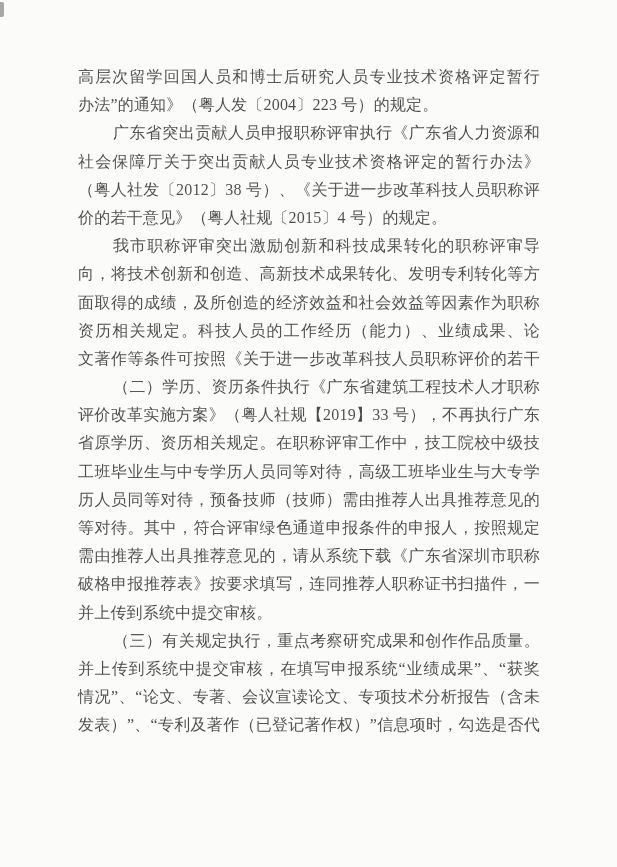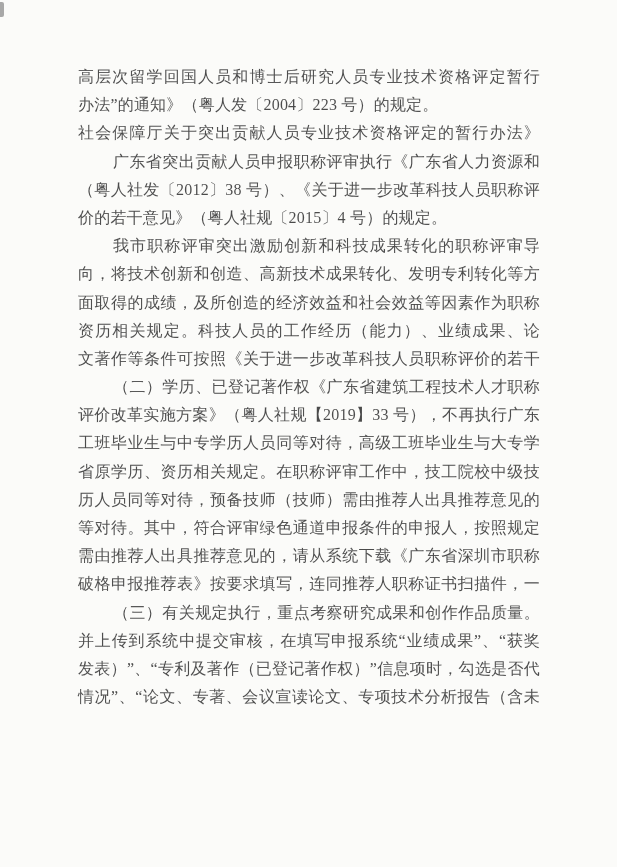--- a/index.html
+++ b/index.html
@@ -53,35 +53,36 @@
   }
 </style>
 </head>
 <body style="background: rgb(251, 251, 249);">
 
 <div class="page" style="background: rgb(251, 251, 249);">
   <div class="scan-artifact" style="background: rgb(168, 168, 168);"></div>
   <div class="text-block" style="color: rgb(74, 74, 74);">
       <div class="line fill">高层次留学回国人员和博士后研究人员专业技术资格评定暂行</div>
       <div class="line end">办法”的通知》（粤人发〔2004〕223 号）的规定。</div>
+      <div class="line fill indent">广东省突出贡献人员申报职称评审执行《广东省人力资源和</div>
       <div class="line fill">社会保障厅关于突出贡献人员专业技术资格评定的暂行办法》</div>
-      <div class="line fill indent">广东省突出贡献人员申报职称评审执行《广东省人力资源和</div>
       <div class="line fill">（粤人社发〔2012〕38 号）、《关于进一步改革科技人员职称评</div>
       <div class="line end">价的若干意见》（粤人社规〔2015〕4 号）的规定。</div>
       <div class="line fill indent">我市职称评审突出激励创新和科技成果转化的职称评审导</div>
       <div class="line fill">向，将技术创新和创造、高新技术成果转化、发明专利转化等方</div>
       <div class="line fill">面取得的成绩，及所创造的经济效益和社会效益等因素作为职称</div>
       <div class="line fill">资历相关规定。科技人员的工作经历（能力）、业绩成果、论</div>
       <div class="line fill">文著作等条件可按照《关于进一步改革科技人员职称评价的若干</div>
-      <div class="line fill indent">（二）学历、已登记著作权《广东省建筑工程技术人才职称</div>
+      <div class="line fill indent">（二）学历、资历条件执行《广东省建筑工程技术人才职称</div>
       <div class="line fill">评价改革实施方案》（粤人社规【2019】33 号），不再执行广东</div>
+      <div class="line fill">省原学历、资历相关规定。在职称评审工作中，技工院校中级技</div>
       <div class="line fill">工班毕业生与中专学历人员同等对待，高级工班毕业生与大专学</div>
-      <div class="line fill">省原学历、资历相关规定。在职称评审工作中，技工院校中级技</div>
       <div class="line fill">历人员同等对待，预备技师（技师）需由推荐人出具推荐意见的</div>
       <div class="line fill">等对待。其中，符合评审绿色通道申报条件的申报人，按照规定</div>
       <div class="line fill">需由推荐人出具推荐意见的，请从系统下载《广东省深圳市职称</div>
       <div class="line fill">破格申报推荐表》按要求填写，连同推荐人职称证书扫描件，一</div>
+      <div class="line end">并上传到系统中提交审核。</div>
       <div class="line fill indent">（三）有关规定执行，重点考察研究成果和创作作品质量。</div>
       <div class="line fill">并上传到系统中提交审核，在填写申报系统“业绩成果”、“获奖</div>
+      <div class="line fill">情况”、“论文、专著、会议宣读论文、专项技术分析报告（含未</div>
       <div class="line fill">发表）”、“专利及著作（已登记著作权）”信息项时，勾选是否代</div>
-      <div class="line fill">情况”、“论文、专著、会议宣读论文、专项技术分析报告（含未</div>
     </div>
 </div>
 
 </body></html>

